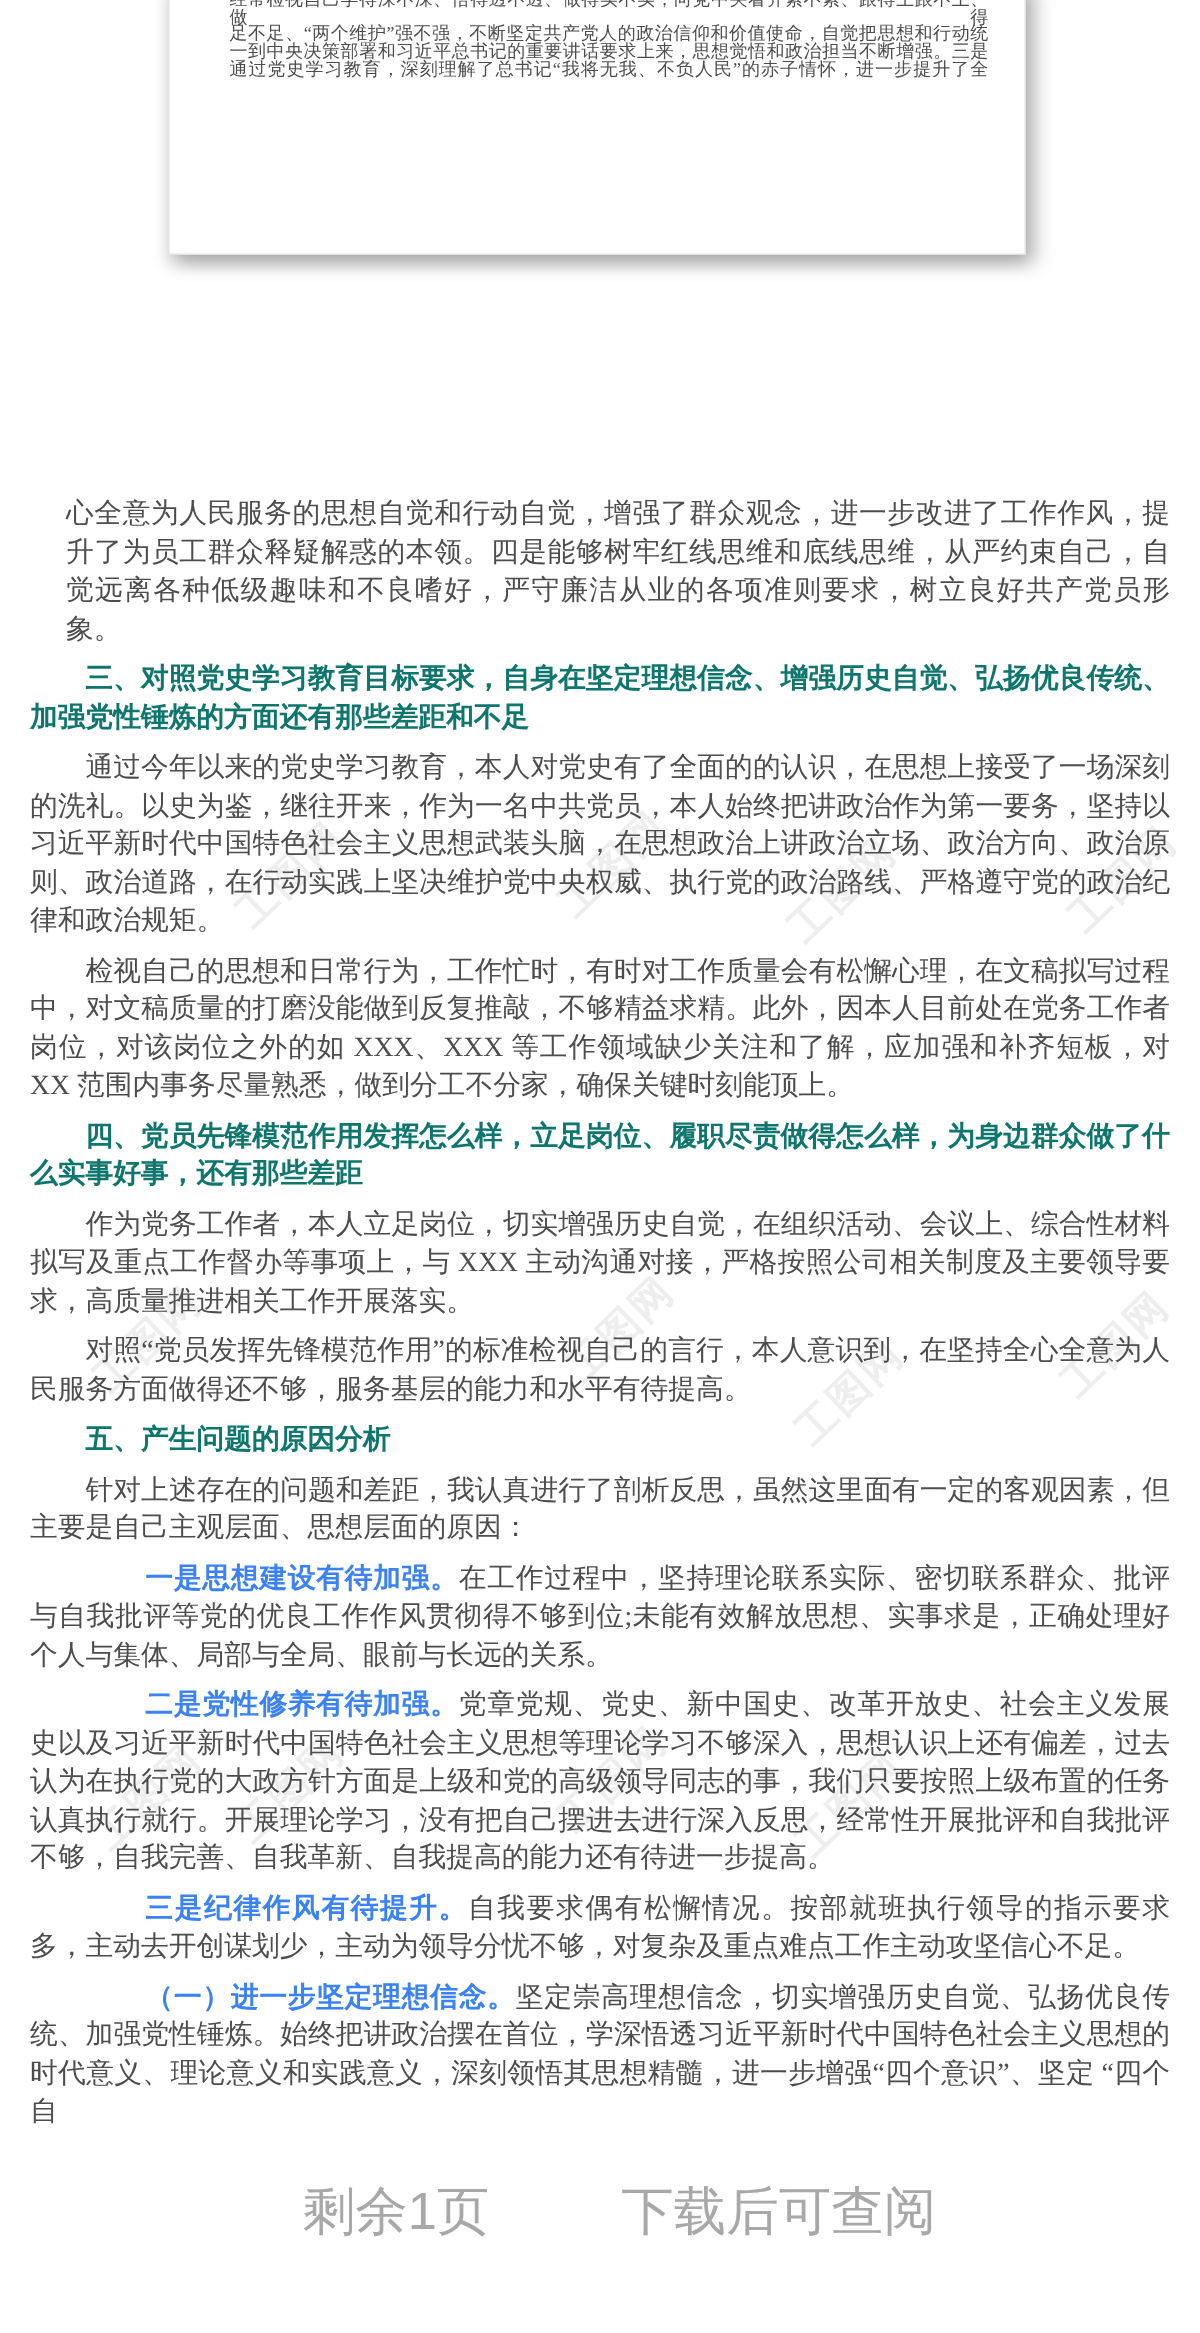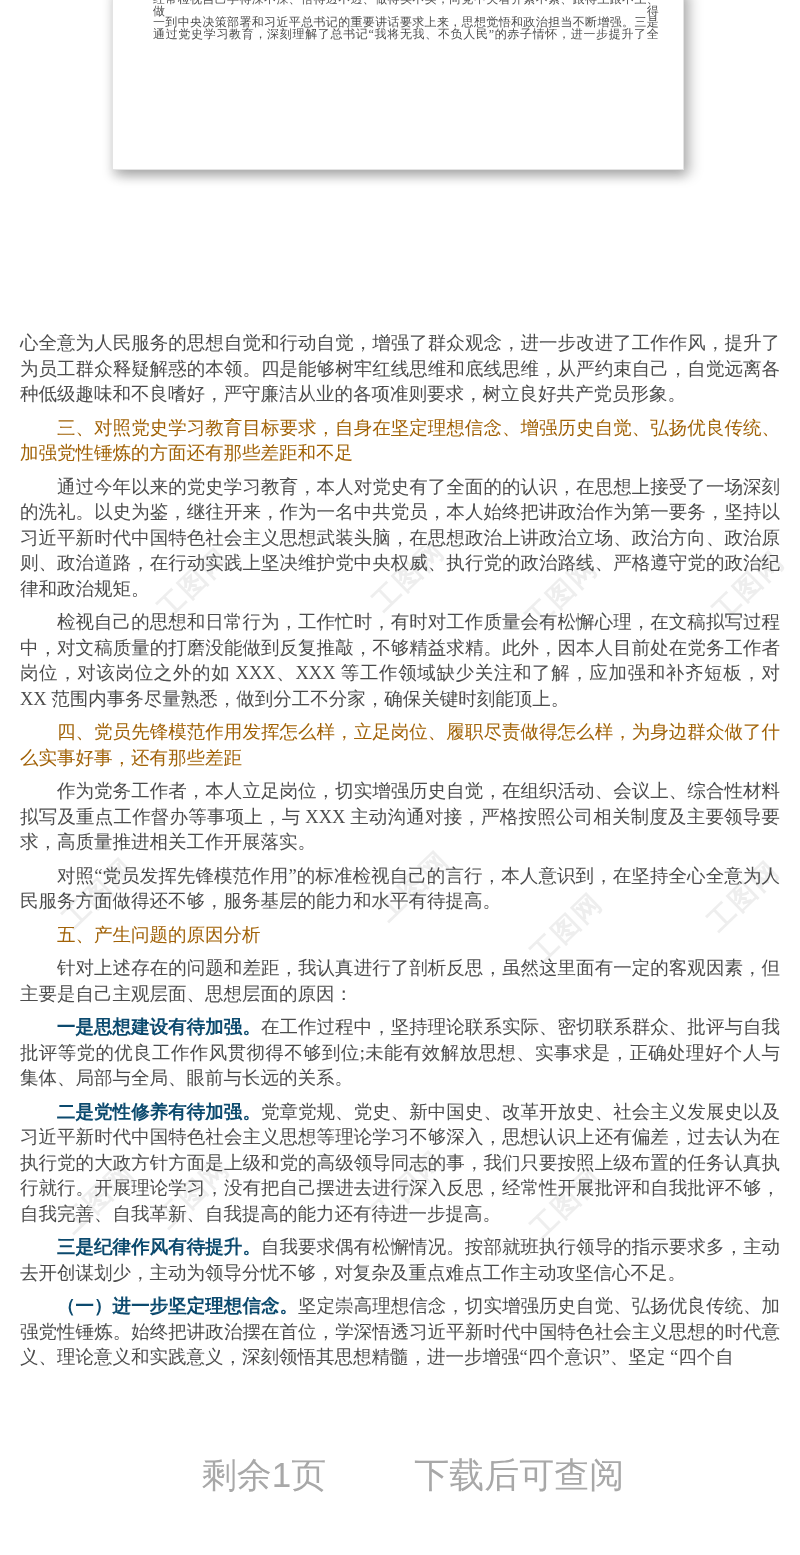--- a/index.html
+++ b/index.html
@@ -74,28 +74,29 @@
     z-index: 2;
     color: #4d4d4d;
     font-size: 18.5px;
     line-height: 25.5px;
     text-align: justify;
   }
   .para {
     margin: 0 0 8px 0;
     text-indent: 2em;
   }
-  .para.noindent { text-indent: 0; }
+  .para.noindent { text-indent: 0; margin-left: 24px; }
   .para.heading {
-    font-weight: normal;
-    color: #a16207;
+    font-weight: bold;
+    color: #0f766e;
   }
   .para .lead {
     font-weight: bold;
-    color: #0c4a6e;
+    color: #3b82f6;
+    margin-left: 40px;
   }
 
   
   .preview-footer {
     position: absolute;
     top: 1453px;
     left: 0;
     width: 100%;
     text-align: center;
     transform: translateX(13px);
@@ -124,20 +125,21 @@
       <span class="wm" style="left: 700px; top: 878px;">工图网</span>
       <span class="wm" style="left: 150px; top: 1175px;">工图网</span>
       <span class="wm" style="left: 365px; top: 1168px;">工图网</span>
       <span class="wm" style="left: 523px; top: 1185px;">工图网</span>
       <span class="wm" style="left: 55px; top: 1180px;">工图网</span>
     </div>
 
   <div class="page-card">
     <div class="card-text">
       <p class="card-line">经常检视自己学得深不深、悟得透不透、做得实不实，向党中央看齐紧不紧、跟得上跟不上、做得</p>
+      <p class="card-line">足不足、“两个维护”强不强，不断坚定共产党人的政治信仰和价值使命，自觉把思想和行动统</p>
       <p class="card-line">一到中央决策部署和习近平总书记的重要讲话要求上来，思想觉悟和政治担当不断增强。三是</p>
       <p class="card-line">通过党史学习教育，深刻理解了总书记“我将无我、不负人民”的赤子情怀，进一步提升了全</p>
     </div>
   </div>
 
   <div class="doc-body">
     <p class="para noindent">心全意为人民服务的思想自觉和行动自觉，增强了群众观念，进一步改进了工作作风，提升了为员工群众释疑解惑的本领。四是能够树牢红线思维和底线思维，从严约束自己，自觉远离各种低级趣味和不良嗜好，严守廉洁从业的各项准则要求，树立良好共产党员形象。</p>
     <p class="para heading">三、对照党史学习教育目标要求，自身在坚定理想信念、增强历史自觉、弘扬优良传统、加强党性锤炼的方面还有那些差距和不足</p>
     <p class="para">通过今年以来的党史学习教育，本人对党史有了全面的的认识，在思想上接受了一场深刻的洗礼。以史为鉴，继往开来，作为一名中共党员，本人始终把讲政治作为第一要务，坚持以习近平新时代中国特色社会主义思想武装头脑，在思想政治上讲政治立场、政治方向、政治原则、政治道路，在行动实践上坚决维护党中央权威、执行党的政治路线、严格遵守党的政治纪律和政治规矩。</p>
     <p class="para">检视自己的思想和日常行为，工作忙时，有时对工作质量会有松懈心理，在文稿拟写过程中，对文稿质量的打磨没能做到反复推敲，不够精益求精。此外，因本人目前处在党务工作者岗位，对该岗位之外的如 XXX、XXX 等工作领域缺少关注和了解，应加强和补齐短板，对 XX 范围内事务尽量熟悉，做到分工不分家，确保关键时刻能顶上。</p>

